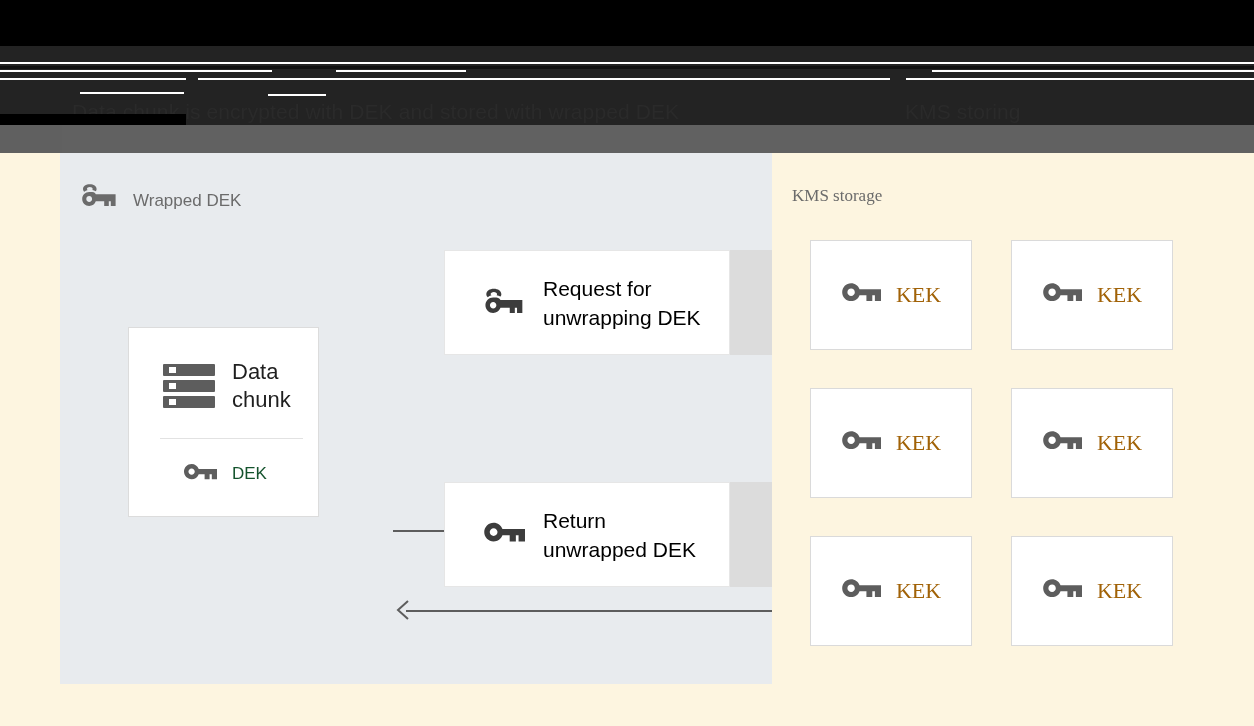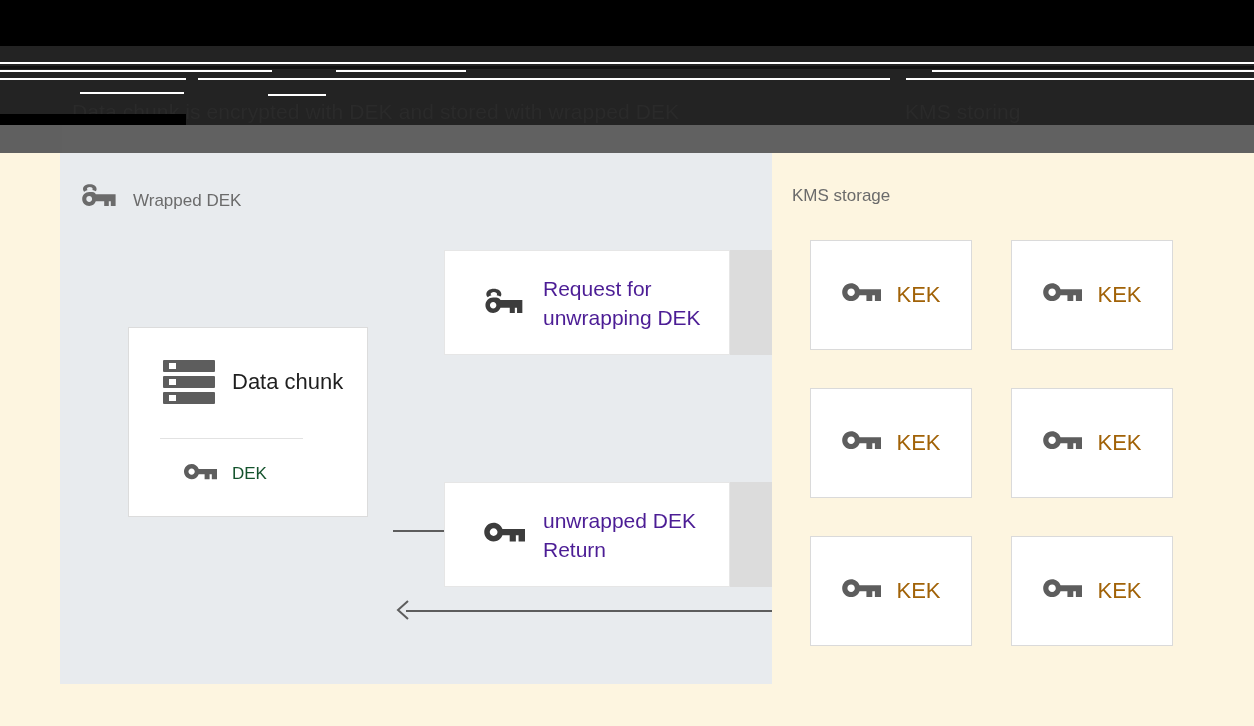--- a/index.html
+++ b/index.html
@@ -83,20 +83,21 @@
     position: absolute;
     left: 60px; top: 153px;
     width: 712px; height: 531px;
     background: #e8ebee;
   }
   .panel-right {
     position: absolute;
     left: 772px; top: 153px;
     width: 482px; height: 531px;
     background: #fdf5e0;
+    font-family: Liberation Serif, serif;
   }
 
   .panel-title {
     position: absolute;
     color: #6b6b6b;
     font-size: 17px;
     line-height: 20px;
     white-space: nowrap;
   }
   .left-title-wrap {
@@ -109,21 +110,21 @@
   .left-title-wrap .panel-title { position: static; }
   .right-title { left: 20px; top: 33px; }
 
   
   .icon-key { display: block; }
 
   
   .card-data {
     position: absolute;
     left: 68px; top: 174px;
-    width: 240px; height: 190px;
+    width: 191px; height: 190px;
     background: #ffffff;
     border: 1px solid #dcdcdc;
     box-sizing: border-box;
   }
   .data-row {
     position: absolute;
     left: 32px; top: 30px;
     display: flex;
     align-items: center;
     gap: 15px;
@@ -171,21 +172,21 @@
     position: absolute;
     left: 38px; top: 50%;
     transform: translateY(-50%);
     display: flex;
     align-items: center;
     gap: 18px;
   }
   .msg-text {
     font-size: 21px;
     line-height: 29px;
-    color: #4c1d95;
+    color: #000000;
   }
   .msg-text span { display: block; }
 
   .card-request { left: 444px; top: 250px; }
   .shadow-request { left: 730px; top: 250px; }
   .card-return  { left: 444px; top: 482px; }
   .shadow-return { left: 730px; top: 482px; }
 
   
   .arrow-line {
@@ -339,22 +340,22 @@
 
   <div class="msg-shadow shadow-return"></div>
   <div class="msg-card card-return">
     <div class="msg-inner">
       <span>
         <svg class="icon-key" width="42" height="28" viewBox="0 0 34 22" fill="#3c3c3c">
           <path d="M8.6 1.0C4.4 1.0 1.0 4.4 1.0 8.6c0 4.2 3.4 7.6 7.6 7.6 3.3 0 6.1-2.1 7.15-5.05H21.6v5.05h5.0v-5.05h2.2v5.05h5.2V6.05H15.75C14.7 3.1 11.9 1.0 8.6 1.0z M8.6 5.45c1.74 0 3.15 1.41 3.15 3.15S10.34 11.75 8.6 11.75 5.45 10.34 5.45 8.6 6.86 5.45 8.6 5.45z"></path>
         </svg>
       </span>
       <span class="msg-text">
+        <span>Return</span>
         <span>unwrapped DEK</span>
-        <span>Return</span>
       </span>
     </div>
   </div>
 
   <div class="panel-right">
     <div class="panel-title right-title">KMS storage</div>
 
     <div class="kek-card" style="left:38px;  top:87px;">
       <div class="kek-inner">
         <span>

